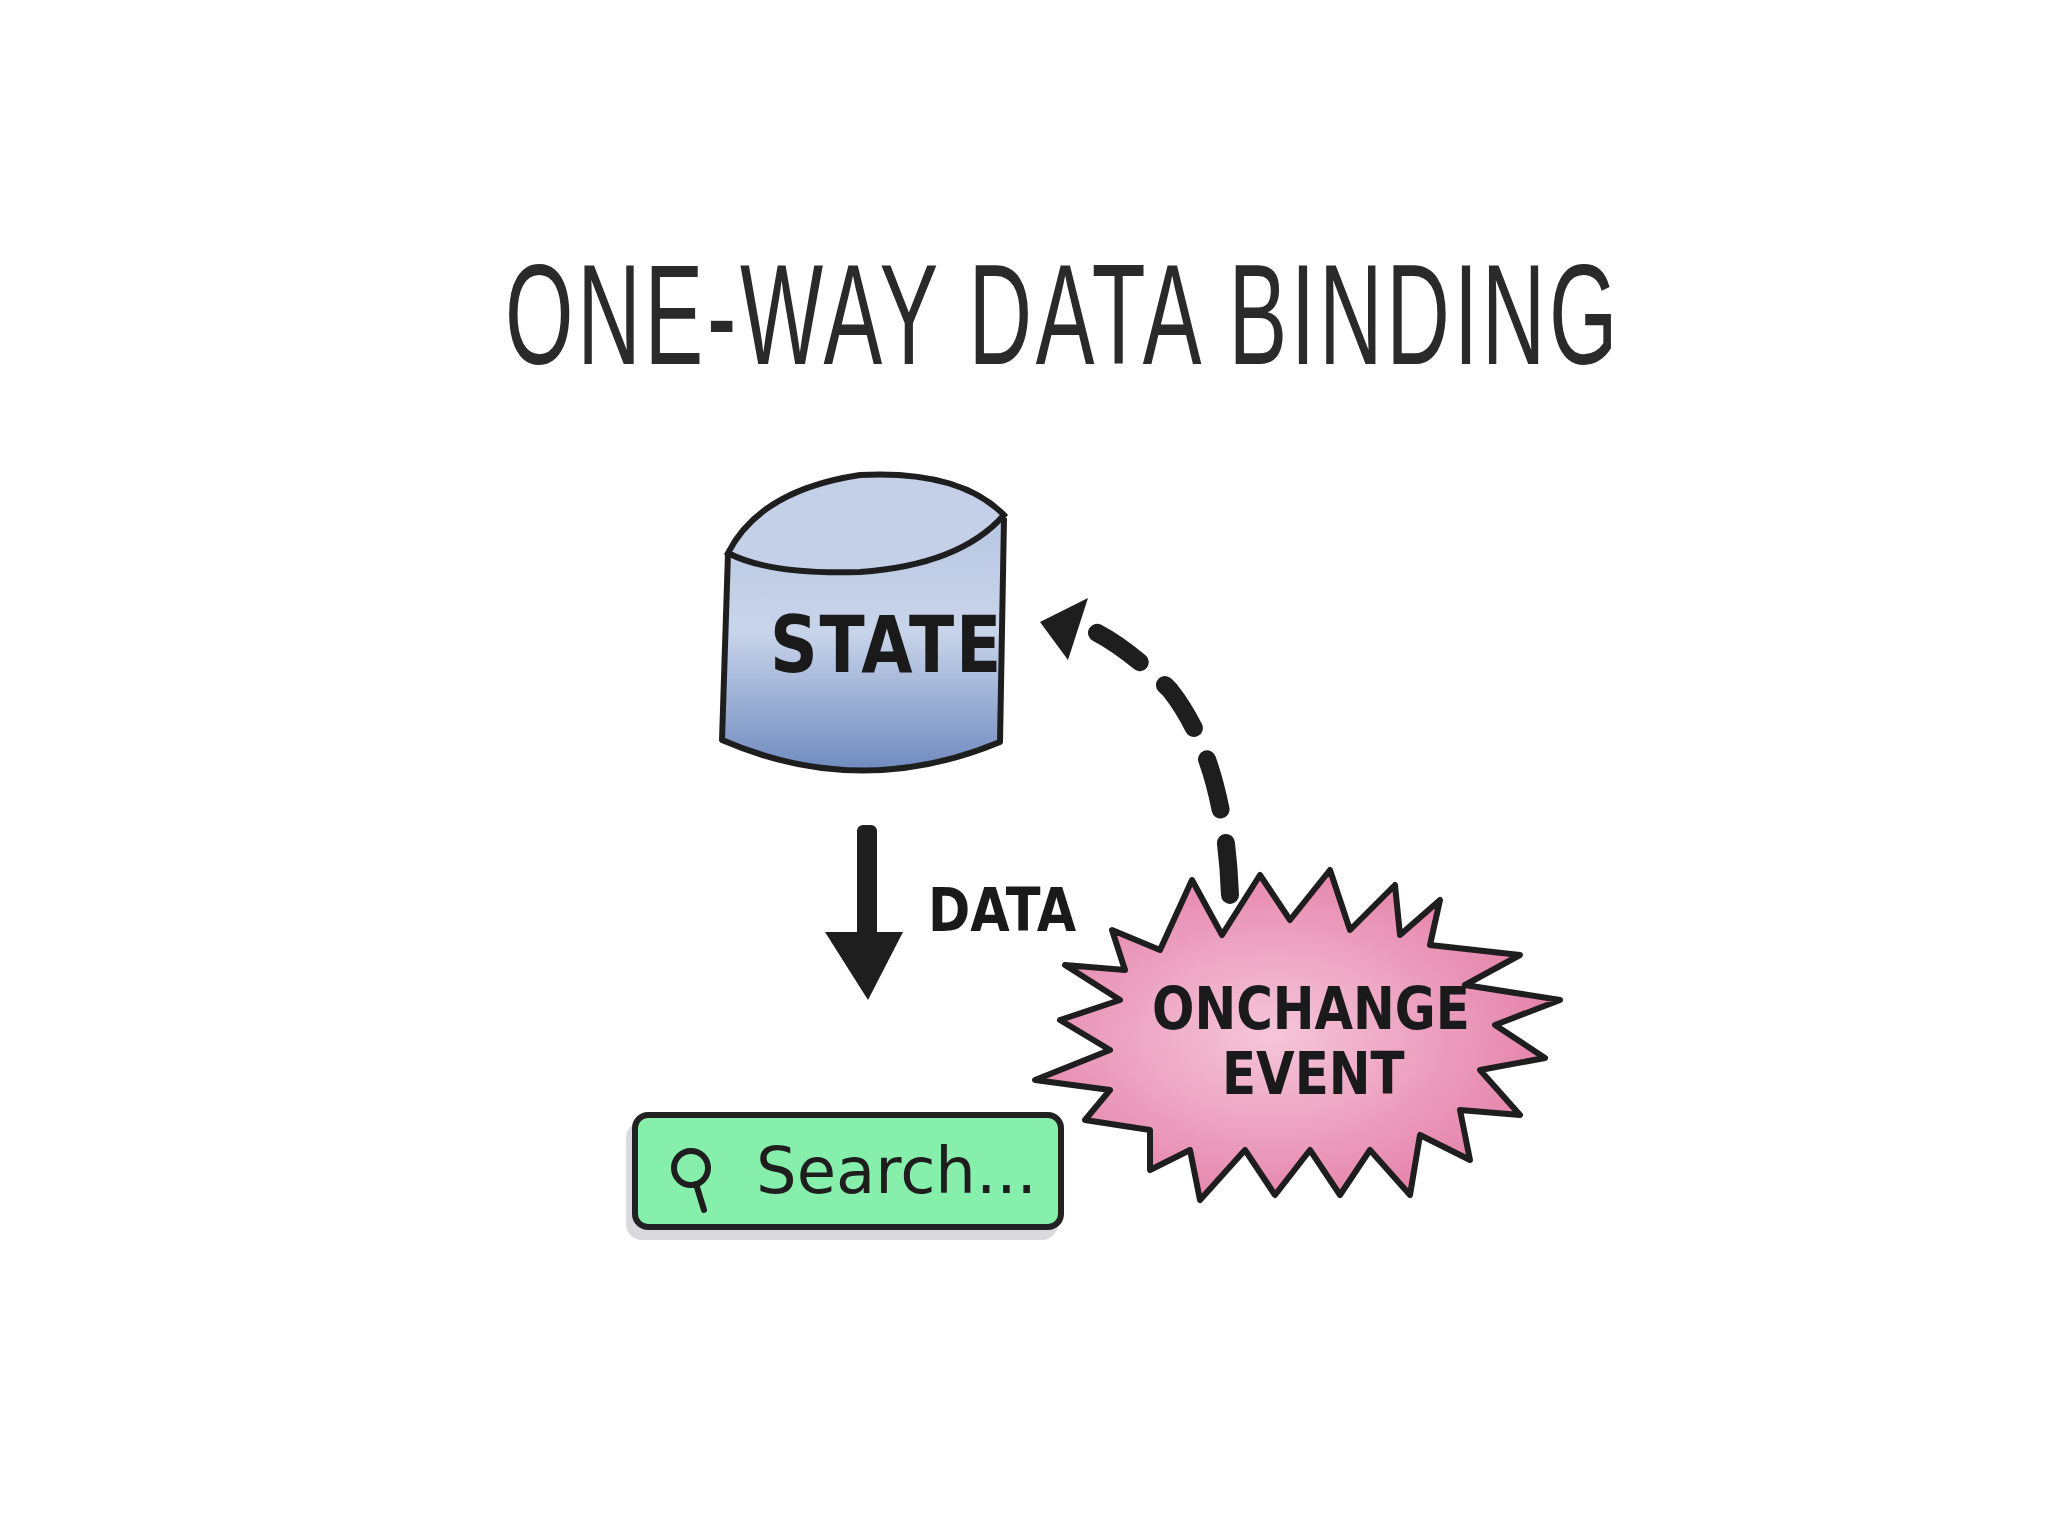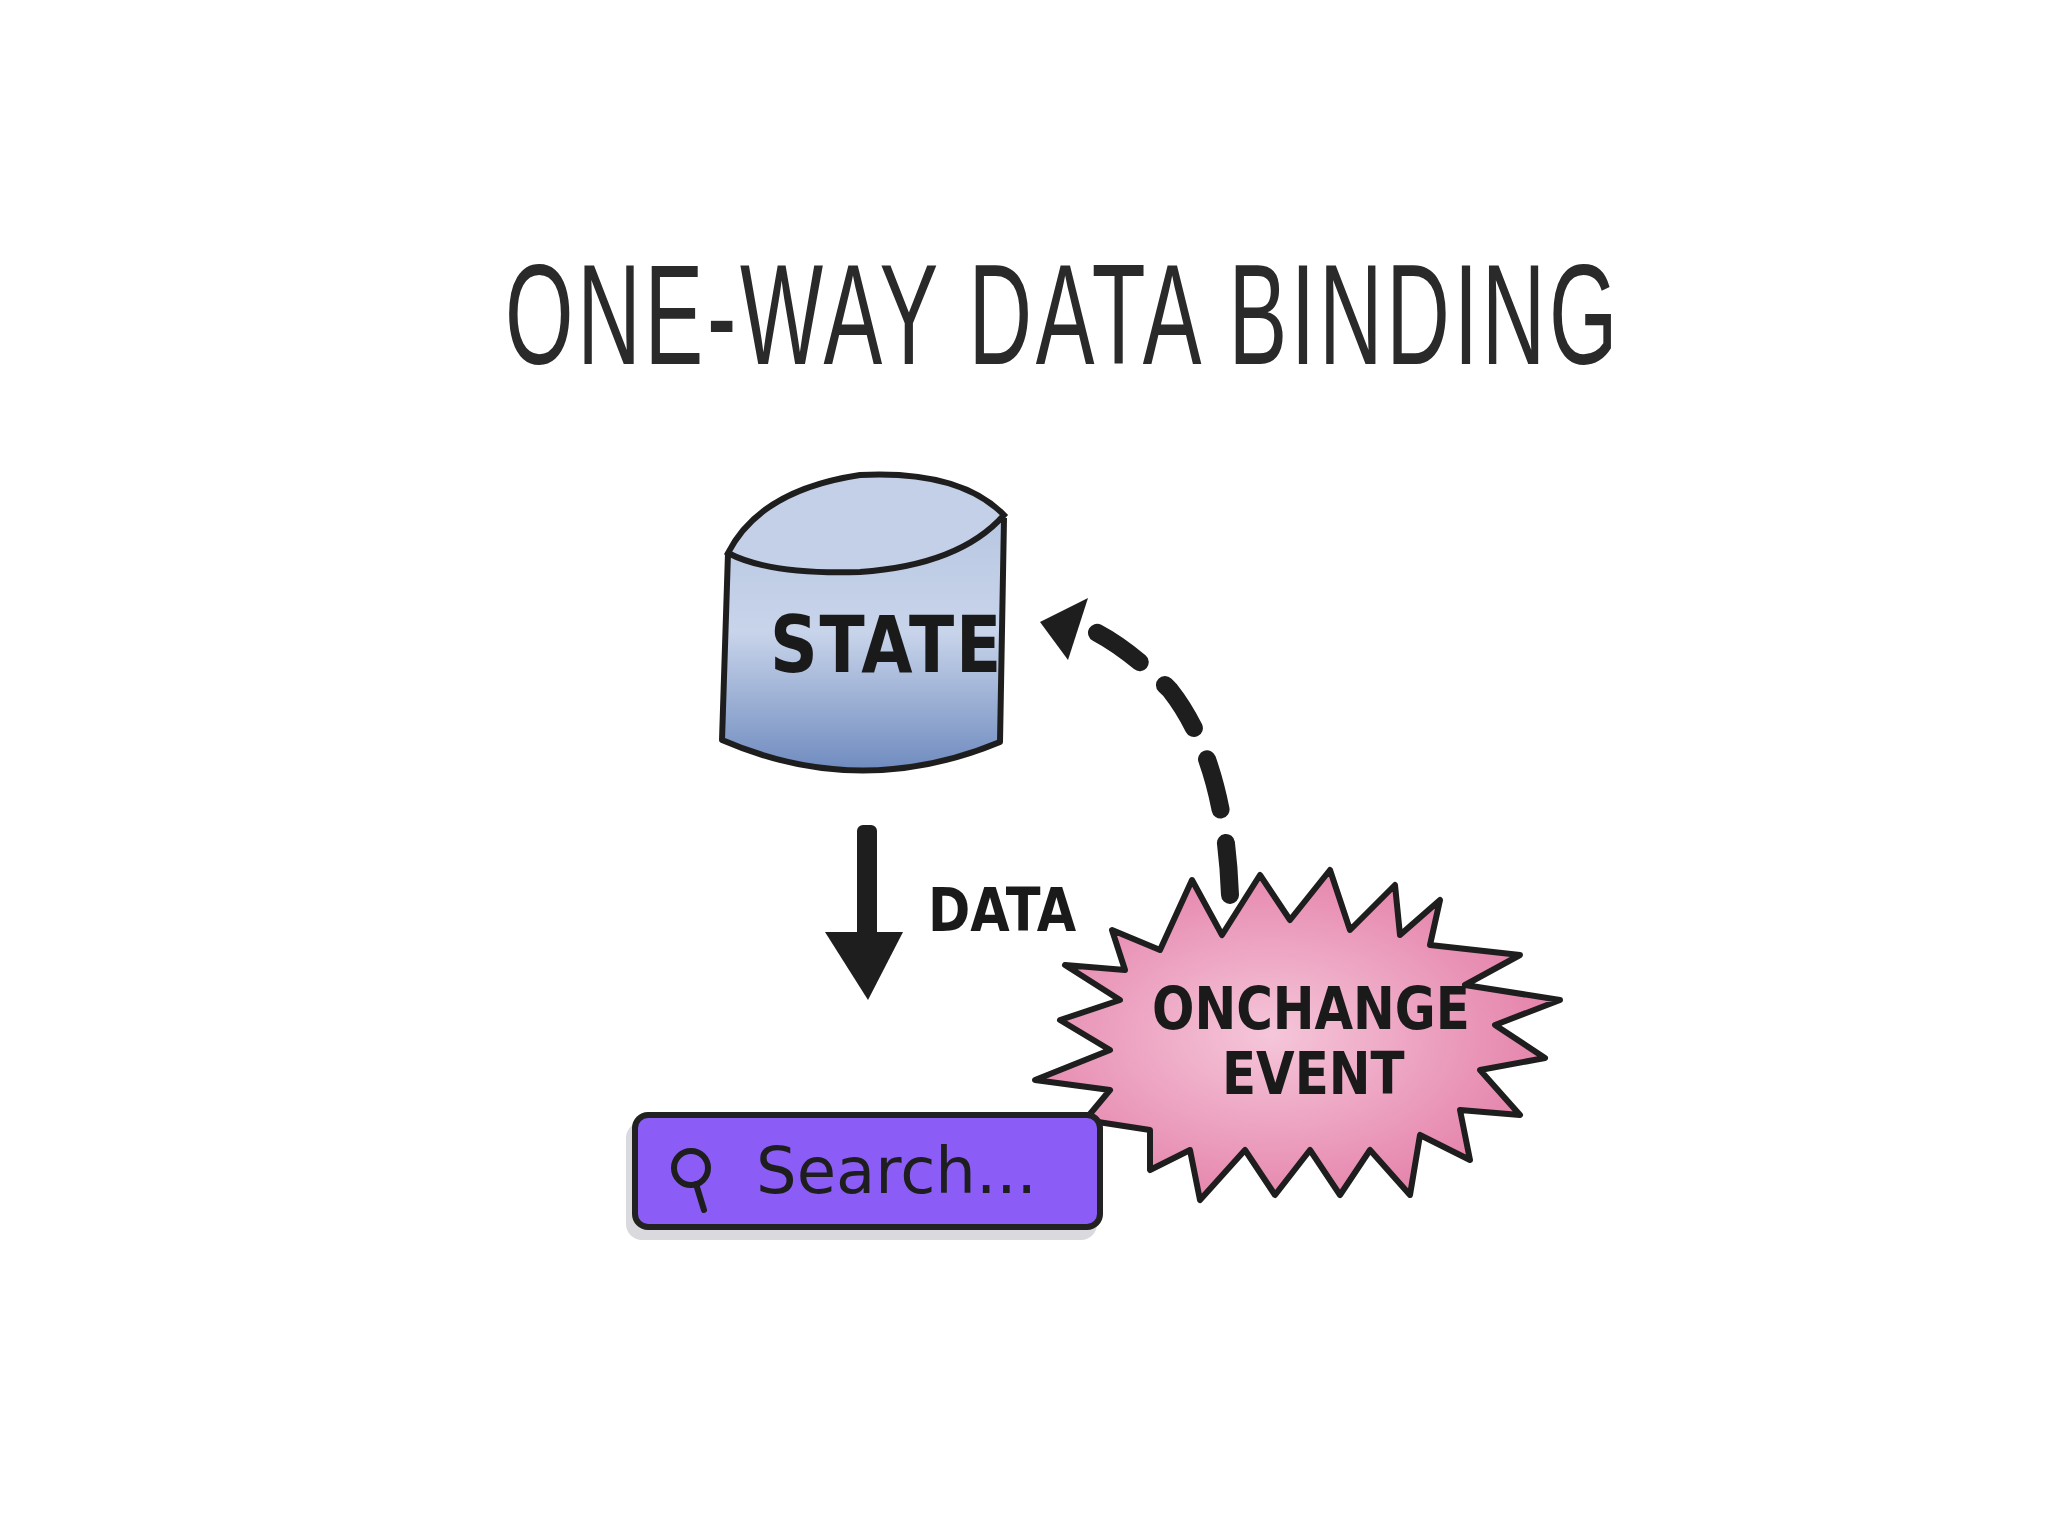--- a/index.html
+++ b/index.html
@@ -8,22 +8,22 @@
   .abs { position:absolute; }
   #title { left:505px; top:240px; width:940px; height:150px; font-family:"Liberation Sans Narrow","Liberation Sans", sans-serif;
            font-size:142px; font-weight:400; letter-spacing:6px; color:#2a2a2a; line-height:150px;
            transform:scaleX(0.62); transform-origin:left center; white-space:nowrap; }
   svg.layer { position:absolute; left:0; top:0; }
   .lbl { font-family:"DejaVu Sans", sans-serif; font-weight:bold; color:#1a1a1a; white-space:nowrap; }
   #state-label { left:770px; top:600px; font-size:78px; letter-spacing:2px; transform:scaleX(0.85); transform-origin:left top; }
   #data-label { left:928px; top:875px; font-size:60px; transform:scaleX(0.85); transform-origin:left top; }
   #event-l1 { left:1152px; top:975px; font-size:58px; transform:scaleX(0.86); transform-origin:left top; }
   #event-l2 { left:1222px; top:1040px; font-size:58px; transform:scaleX(0.86); transform-origin:left top; }
-  #search { left:632px; top:1112px; width:471px; height:118px; border:6px solid #222; border-radius:16px;
-            background:#8b5cf6; box-shadow:-6px 10px 0 #d9d9de; box-sizing:border-box; }
+  #search { left:632px; top:1112px; width:432px; height:118px; border:6px solid #222; border-radius:16px;
+            background:#86efac; box-shadow:-6px 10px 0 #d9d9de; box-sizing:border-box; }
   #search-icon { position:absolute; left:28px; top:26px; width:60px; height:70px; }
   #search-text { position:absolute; left:118px; top:16px; font-family:"DejaVu Sans", sans-serif; font-size:64px; color:#1e1e1e; }
 </style>
 </head>
 <body>
 
 <div id="title" class="abs">ONE-WAY DATA BINDING</div>
 
 <svg class="layer" width="2048" height="1536">
   <defs>

